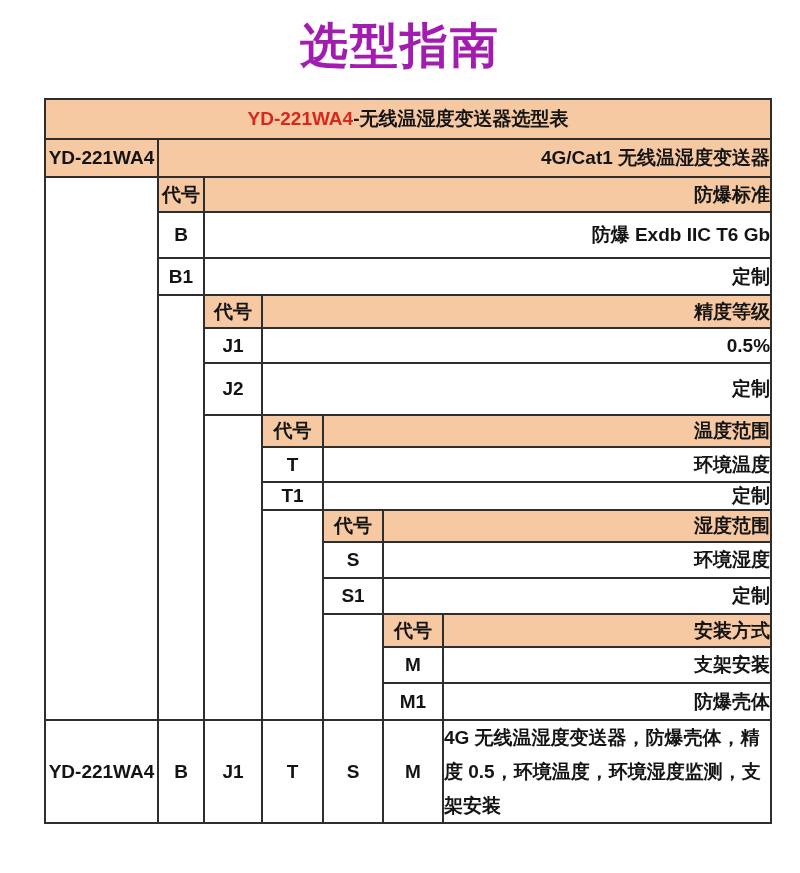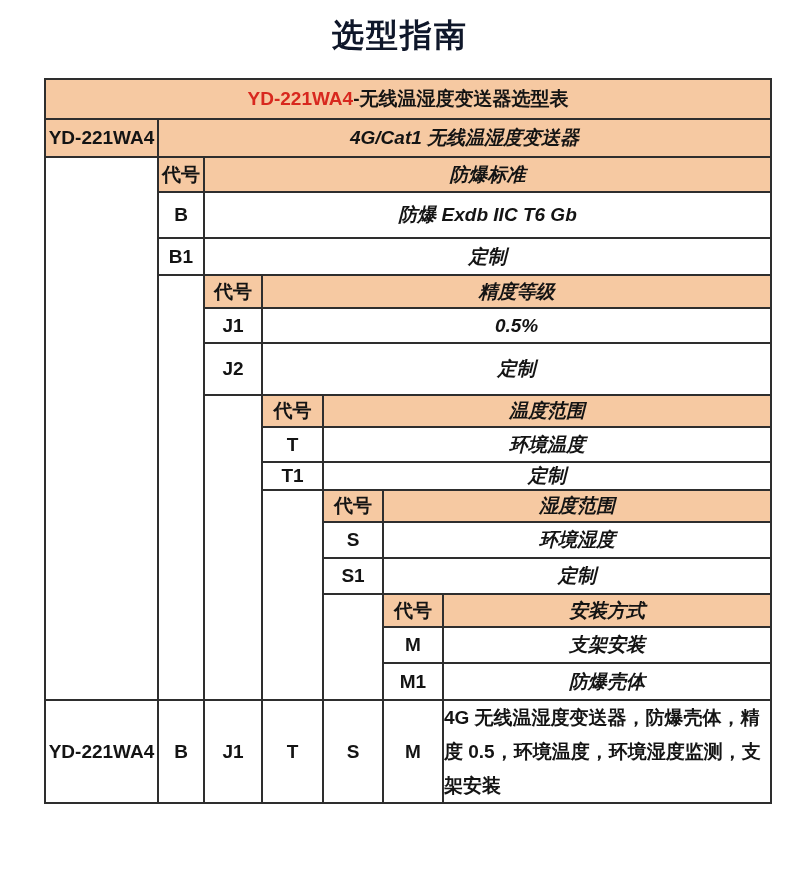--- a/index.html
+++ b/index.html
@@ -6,23 +6,23 @@
     margin: 0;
     padding: 0;
     width: 800px;
     height: 873px;
     background: #ffffff;
     font-family: "Liberation Sans", "DejaVu Sans", sans-serif;
   }
   .page-title {
     margin: 14px 0 20px 0;
     text-align: center;
-    font-size: 32px;
+    font-size: 48px;
     font-weight: 700;
-    color: #0f172a;
+    color: #a21caf;
     letter-spacing: 2px;
     font-family: "Liberation Serif", "DejaVu Serif", serif;
   }
   table.selection-table {
     border-collapse: collapse;
     table-layout: fixed;
     margin-left: 44px;
     width: 726px;
   }
   .selection-table td {
@@ -30,21 +30,21 @@
     font-size: 19px;
     font-weight: 700;
     color: #141414;
     padding: 0;
     overflow: hidden;
     white-space: nowrap;
   }
   .orange { background: #f6c9a2; }
   .red    { color: #d8281e; }
   .center { text-align: center; margin-top: 45px; }
-  .left   { text-align: center; padding-left: 13px; font-style: italic; }
+  .left   { text-align: right; padding-left: 13px; }
   .desc-cell {
     white-space: normal !important;
     line-height: 1.78;
     padding: 6px 12px 6px 14px;
     text-align: left;
     margin-left: 24px;
   }
 </style>
 </head>
 <body>

